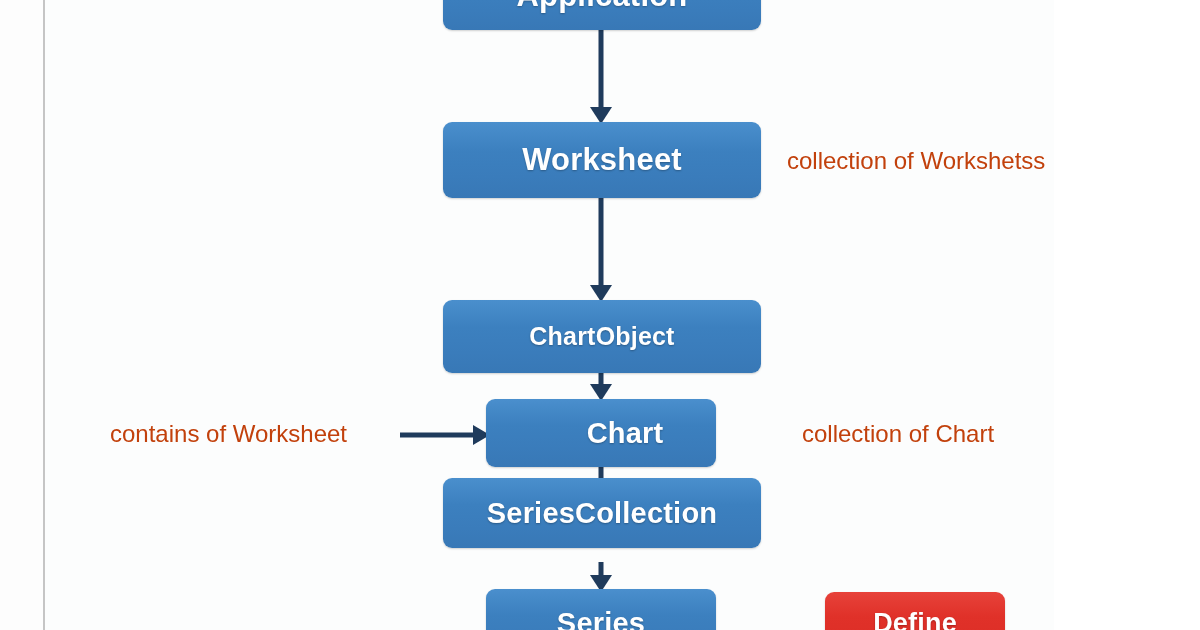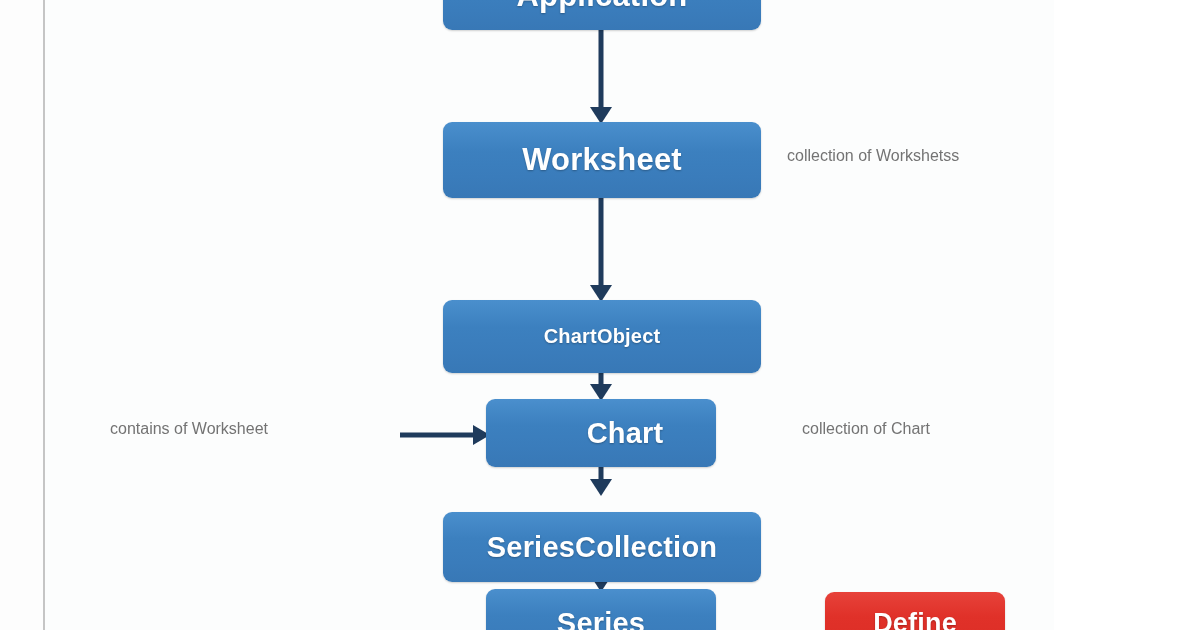--- a/index.html
+++ b/index.html
@@ -57,23 +57,23 @@
     background: linear-gradient(to bottom, #4a8fcd 0%, #3c80bf 38%, #3a7cbb 72%, #3878b6 100%);
     box-shadow: 0 1px 2px rgba(0,0,0,0.18);
     z-index: 3;
   }
   .node.red {
     background: linear-gradient(to bottom, #e7423a 0%, #e03129 40%, #dc2d25 100%);
   }
 
   #node-application    { left: 443px; top: -38px;  width: 318px; height: 68px; font-size: 31px; }
   #node-worksheet      { left: 443px; top: 122px;  width: 318px; height: 76px; font-size: 31px; }
-  #node-chartobject    { left: 443px; top: 300px;  width: 318px; height: 73px; font-size: 20px; }
+  #node-chartobject    { left: 443px; top: 300px;  width: 318px; height: 73px; font-size: 25px; }
   #node-chart          { left: 486px; top: 399px;  width: 230px; height: 68px; font-size: 29px; padding-left: 48px; }
-  #node-seriescollection { left: 443px; top: 512px; width: 318px; height: 70px; font-size: 29px; }
+  #node-seriescollection { left: 443px; top: 478px; width: 318px; height: 70px; font-size: 29px; }
   #node-series         { left: 486px; top: 589px;  width: 230px; height: 68px; font-size: 29px; }
   #node-define         { left: 825px; top: 592px;  width: 180px; height: 62px; font-size: 27px; }
 
   
   .arrow-v {
     position: absolute;
     z-index: 1;
   }
   .arrow-v .shaft {
     position: absolute;
@@ -136,22 +136,22 @@
     width: 0;
     height: 0;
     border-top: 10px solid transparent;
     border-bottom: 10px solid transparent;
     border-left: 17px solid #1f3b5c;
   }
 
   
   .annotation {
     position: absolute;
-    color: #737373;
-    font-size: 16px;
+    color: #c2410c;
+    font-size: 24px;
     font-weight: normal;
     white-space: nowrap;
     z-index: 2;
   }
   #label-collection-worksheets { left: 787px; top: 147px; }
   #label-contains-worksheets   { left: 110px; top: 420px; }
   #label-collection-series     { left: 802px; top: 420px; }
 </style>
 </head>
 <body>

